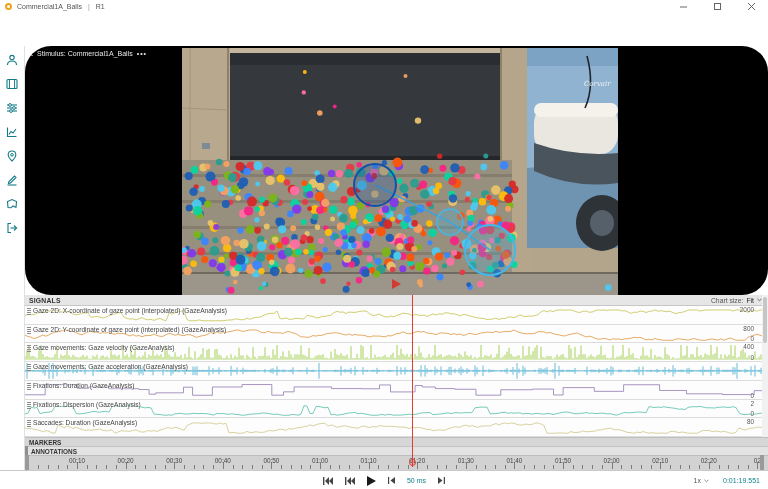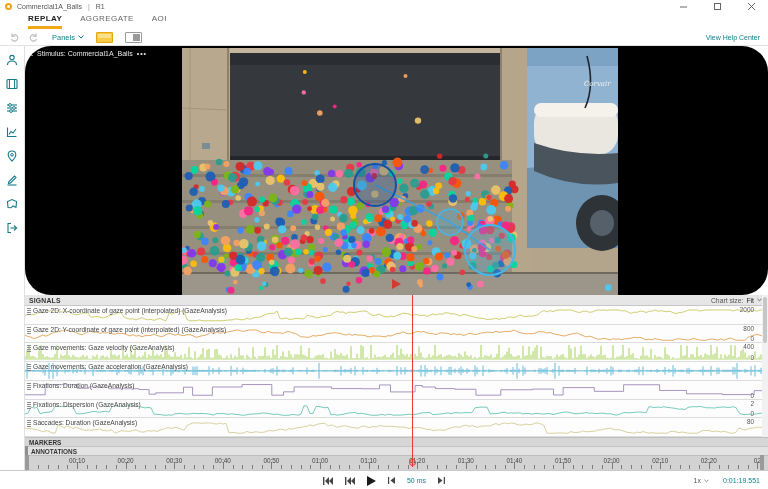--- a/index.html
+++ b/index.html
@@ -112,49 +112,21 @@
           </svg>
       </span>
       <span class="winbtn">
         <svg width="7" height="7" viewBox="0 0 7 7">
             <path d="M0,0L7,7M7,0L0,7" stroke="currentColor" stroke-width="1"></path>
           </svg>
       </span>
     </div>
   </div>
 
-  <div class="tabbar">
-    <span class="tab active">REPLAY</span>
-    <span class="tab">AGGREGATE</span>
-    <span class="tab">AOI</span>
-  </div>
-
-  <div class="toolbar">
-    <span class="tb-ico">
-      <svg width="9" height="9" viewBox="0 0 9 9">
-          <path d="M2,3 A3.2,3.2 0 1 1 1.6,6" fill="none" stroke="currentColor" stroke-width="1.1"></path>
-          <path d="M2,0.5 L2,3.4 L4.8,3.1" fill="none" stroke="currentColor" stroke-width="1.1"></path>
-        </svg>
-    </span>
-    <span class="tb-ico">
-      <svg width="9" height="9" viewBox="0 0 9 9">
-          <path d="M7,3 A3.2,3.2 0 1 0 7.4,6" fill="none" stroke="currentColor" stroke-width="1.1"></path>
-          <path d="M7,0.5 L7,3.4 L4.2,3.1" fill="none" stroke="currentColor" stroke-width="1.1"></path>
-        </svg>
-    </span>
-    <span class="panels">
-      <span>Panels</span>
-      <svg width="6" height="4" viewBox="0 0 6 4">
-          <path d="M0.5,0.5 L3,3 L5.5,0.5" fill="none" stroke="#0e7d8a" stroke-width="1"></path>
-        </svg>
-    </span>
-    <span class="layout-ico sel"></span>
-    <span class="layout-ico plain"></span>
-    <span class="helplink">View Help Center</span>
-  </div>
+
 
   <div class="sidebar">
     <span class="side-ico">
       <svg width="12" height="12" viewBox="0 0 12 12">
           <circle cx="6" cy="3.6" r="2.2" fill="none" stroke="currentColor" stroke-width="1.1"></circle>
           <path d="M1.5,11 C1.5,8 4,7 6,7 C8,7 10.5,8 10.5,11" fill="none" stroke="currentColor" stroke-width="1.1"></path>
         </svg>
     </span>
     <span class="side-ico">
       <svg width="12" height="12" viewBox="0 0 12 12">

